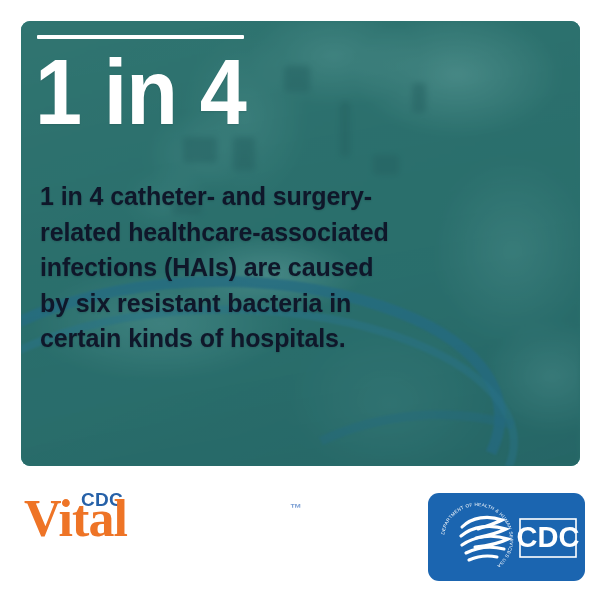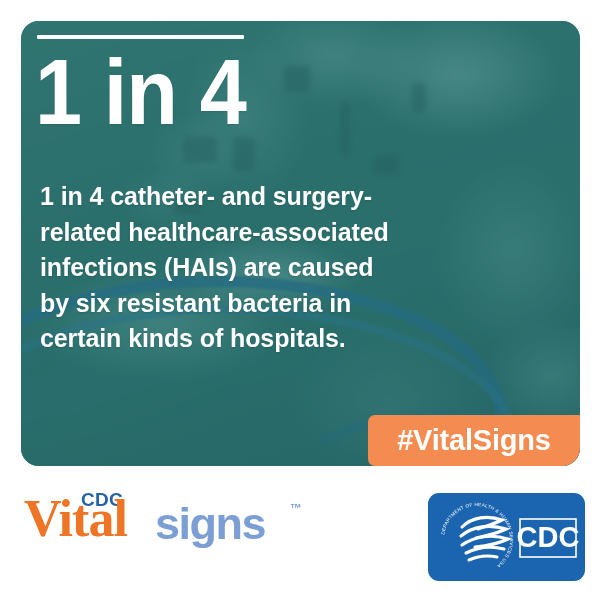--- a/index.html
+++ b/index.html
@@ -15,21 +15,21 @@
     position: relative;
   }
 
   
   .hero {
     position: absolute;
     left: 21px;
     top: 21px;
     width: 559px;
     height: 445px;
-    border-radius: 18px;
+    border-radius: 9px;
     overflow: hidden;
     background: #3f8d8a;
   }
 
   
   .photo {
     position: absolute;
     inset: 0;
     background:
       radial-gradient(ellipse 150px 90px at 78% 12%, rgba(215,235,232,0.50), rgba(215,235,232,0) 70%),
@@ -110,21 +110,21 @@
     transform: scaleX(0.92);
     transform-origin: left top;
     white-space: nowrap;
     text-shadow: 0 1px 2px rgba(0,0,0,0.10);
   }
   .body-copy {
     position: absolute;
     left: 19px;
     top: 158px;
     width: 350px;
-    color: #ffffff;
+    color: #0f172a;
     font-size: 25px;
     line-height: 35.5px;
     font-weight: bold;
     font-family: "Liberation Sans Narrow", "Liberation Sans", sans-serif;
     text-shadow: 0 1px 2px rgba(0,0,0,0.13);
     letter-spacing: -0.1px;
   }
   .hashtag {
     position: absolute;
     left: 347px;
@@ -249,30 +249,28 @@
     <path d="M 300 420 C 360 392, 430 386, 492 404" fill="none" stroke="#2f86b5" stroke-width="9" opacity="0.45"></path>
   </svg>
 
   <div class="tint"></div>
   <div class="tint2"></div>
 
   <div class="hero-content">
     <div class="rule"></div>
     <div class="headline">1 in 4</div>
     <div class="body-copy">1 in 4 catheter- and surgery-related healthcare-associated infections (HAIs) are caused by six resistant bacteria in certain kinds of hospitals.</div>
-    <div class="hashtag">#VitalSigns</div>
   </div>
 </div>
 
 <div class="footer">
 
   <div class="logo">
     <span class="logo-cdc">CDC</span>
     <span class="logo-vital">Vital</span>
-    <span class="logo-signs">signs</span>
     <span class="logo-tm">™</span>
   </div>
 
 
   <div class="seal">
     <svg width="157" height="88" viewBox="0 0 157 88">
 
       <defs>
         <path id="ringpath" d="M 49 46 m -33 0 a 33 33 0 1 1 66 0 a 33 33 0 1 1 -66 0"></path>
       </defs>

